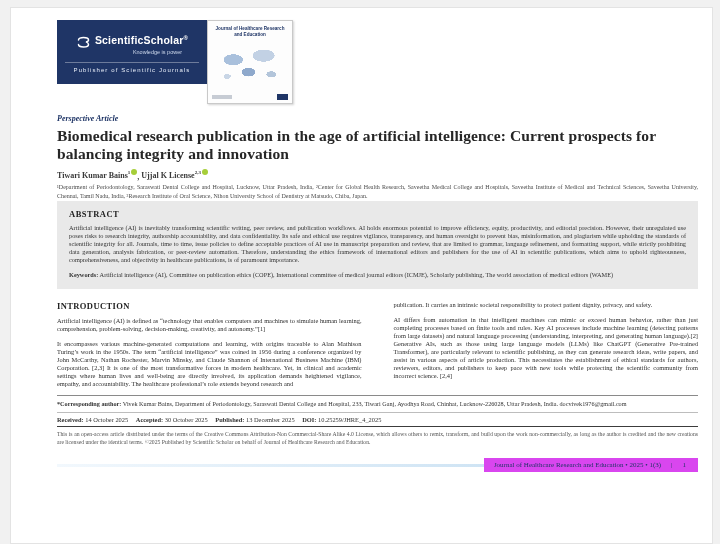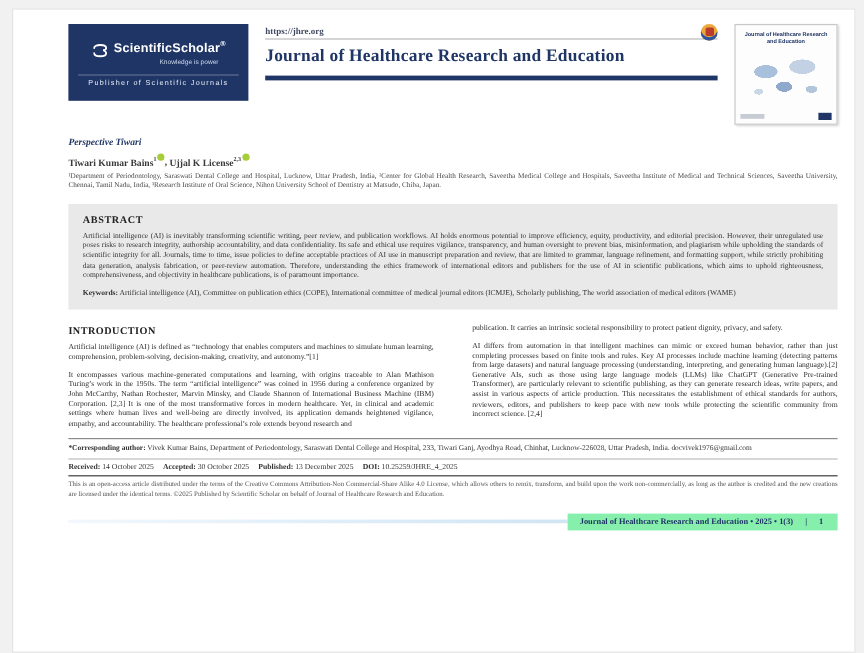--- a/index.html
+++ b/index.html
@@ -61,21 +61,21 @@
 
   
   .article-type { margin-top:10px; font-size:8px; font-weight:bold; font-style:italic; color:#1f3566; }
   .title { margin-top:4px; font-size:15.5px; font-weight:bold; color:#262626; line-height:1.18; letter-spacing:0.1px; }
   .authors { margin-top:5px; font-size:8px; font-weight:bold; color:#3a3a3a; }
   .authors sup { font-size:5px; }
   .orcid { display:inline-block; width:6px; height:6px; border-radius:50%; background:#a6ce39; margin-left:1px; vertical-align:super; }
   .affiliations { margin-top:3px; font-size:6px; color:#4a4a4a; line-height:1.45; text-align:justify; }
 
   
-  .abstract { margin-top:10px; background:#e9e9e9; padding:8px 12px 9px 12px; }
+  .abstract { background:#e9e9e9; padding:8px 12px 9px 12px; }
   .abstract-heading { font-size:8.5px; font-weight:bold; color:#222; letter-spacing:0.5px; }
   .abstract-text { margin-top:5px; font-size:6.3px; line-height:1.3; text-align:justify; color:#333; }
   .keywords { margin-top:7px; font-size:6.3px; line-height:1.3; text-align:justify; color:#333; }
   .keywords b { font-weight:bold; }
 
   
   .columns { display:flex; gap:32px; margin-top:12px; }
   .col { flex:1; min-width:0; }
   .section-heading { font-size:8.5px; font-weight:bold; color:#222; letter-spacing:0.4px; margin-bottom:6px; }
   .para { font-size:6.4px; line-height:1.26; text-align:justify; color:#2f2f2f; }
@@ -86,21 +86,21 @@
   .corresponding { margin-top:4px; font-size:6.2px; line-height:1.35; text-align:justify; color:#333; }
   .corresponding b { font-weight:bold; }
   .dates { margin-top:4px; border-top:1px solid #bdbdbd; border-bottom:1.5px solid #3c3c3c; padding:3px 0; font-size:6.4px; color:#333; }
   .dates b { font-weight:bold; }
   .dates span.val { margin-right:6px; }
   .license { margin-top:4px; font-size:5.7px; line-height:1.4; text-align:justify; color:#555; }
 
   
   .footer { display:flex; align-items:center; margin-top:11px; }
   .footer-line { flex:1; height:3px; background:linear-gradient(to right, #f2f8fd, #cfe4f4); }
-  .footer-box { background:#86efac; padding:3px 12px 3px 10px; font-size:7px; font-weight:bold; color:#1f3566; white-space:nowrap; display:flex; gap:10px; }
+  .footer-box { background:#d946ef; padding:3px 12px 3px 10px; font-size:7px; font-weight:normal; color:#1f3566; white-space:nowrap; display:flex; gap:10px; }
 </style>
 </head>
 <body>
 
 <div class="page">
 
   <div class="header">
     <div class="logo-box">
       <div class="logo-top">
         <span class="logo-icon">
@@ -109,40 +109,33 @@
           </svg>
         </span>
         <span>
           <span class="logo-name"><span>ScientificScholar</span><sup>®</sup></span>
           <div class="logo-tagline">Knowledge is power</div>
         </span>
       </div>
       <div class="logo-sub">Publisher of Scientific Journals</div>
     </div>
 
-    <div class="head-mid">
-      <div class="url-row">
-        <span class="url">https://jhre.org</span>
-        <span class="crossmark"></span>
-      </div>
-      <div class="journal-title">Journal of Healthcare Research and Education</div>
-      <div class="head-rule"></div>
-    </div>
 
     <div class="cover">
       <div class="cover-title">Journal of Healthcare Research and Education</div>
       <div class="cover-map"></div>
       <div class="cover-bottom">
         <span class="cover-pub-mark"></span>
         <span class="cover-logo-mark"></span>
       </div>
     </div>
   </div>
 
-  <div class="article-type">Perspective Tiwari</div>
+  <div class="article-type">Perspective Article</div>
+  <h1 class="title">Biomedical research publication in the age of artificial intelligence: Current prospects for balancing integrity and innovation</h1>
 
   <div class="authors">
     <span><span>Tiwari Kumar Bains</span><sup>1</sup></span><span class="orcid"></span><span>, </span><span><span>Ujjal K License</span><sup>2,3</sup></span><span class="orcid"></span>
   </div>
 
   <div class="affiliations">¹Department of Periodontology, Saraswati Dental College and Hospital, Lucknow, Uttar Pradesh, India, ²Center for Global Health Research, Saveetha Medical College and Hospitals, Saveetha Institute of Medical and Technical Sciences, Saveetha University, Chennai, Tamil Nadu, India, ³Research Institute of Oral Science, Nihon University School of Dentistry at Matsudo, Chiba, Japan.</div>
 
   <div class="abstract">
     <div class="abstract-heading">ABSTRACT</div>
     <div class="abstract-text">Artificial intelligence (AI) is inevitably transforming scientific writing, peer review, and publication workflows. AI holds enormous potential to improve efficiency, equity, productivity, and editorial precision. However, their unregulated use poses risks to research integrity, authorship accountability, and data confidentiality. Its safe and ethical use requires vigilance, transparency, and human oversight to prevent bias, misinformation, and plagiarism while upholding the standards of scientific integrity for all. Journals, time to time, issue policies to define acceptable practices of AI use in manuscript preparation and review, that are limited to grammar, language refinement, and formatting support, while strictly prohibiting data generation, analysis fabrication, or peer-review automation. Therefore, understanding the ethics framework of international editors and publishers for the use of AI in scientific publications, which aims to uphold righteousness, comprehensiveness, and objectivity in healthcare publications, is of paramount importance.</div>

